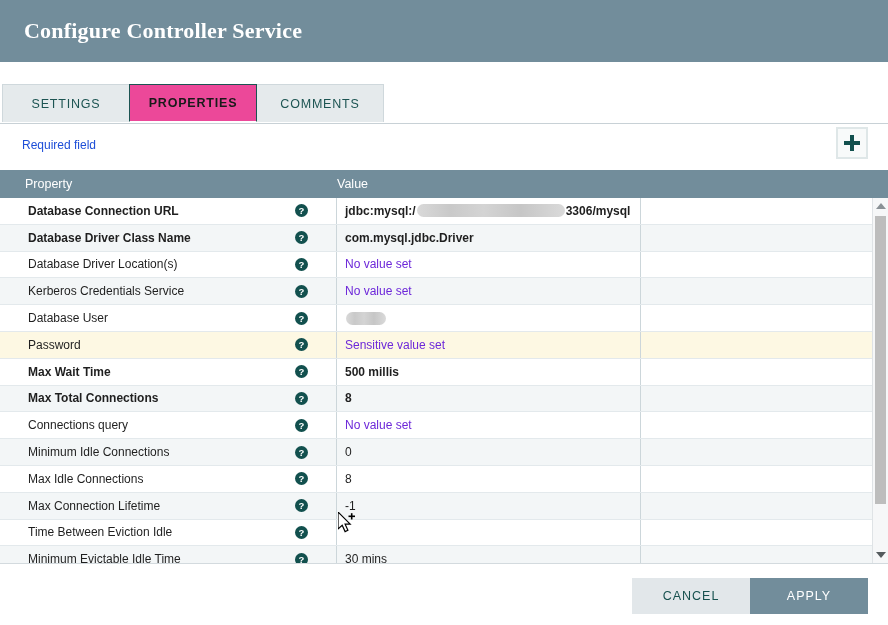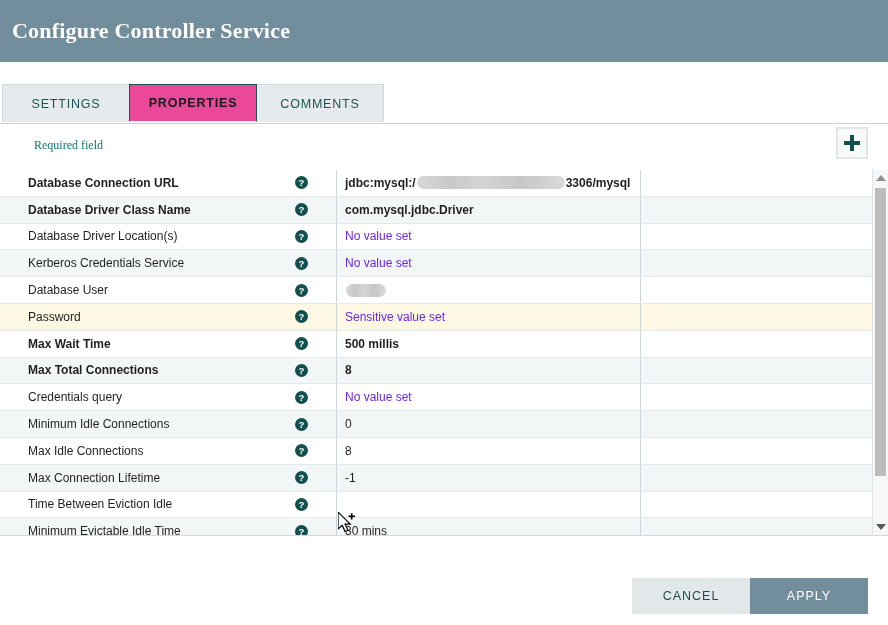--- a/index.html
+++ b/index.html
@@ -16,21 +16,21 @@
     color: #262626;
     position: relative;
   }
 
   
   #dialog-header {
     height: 62px;
     background: #728d9b;
     display: flex;
     align-items: center;
-    padding: 0 12px;
+    padding: 0 24px;
     box-sizing: border-box;
   }
   #dialog-title {
     color: #ffffff;
     font-family: "Liberation Serif", serif;
     font-size: 22px;
     font-weight: bold;
     letter-spacing: 0.2px;
   }
 
@@ -81,25 +81,24 @@
     font-weight: bold;
   }
 
   
   #required-field-bar {
     position: relative;
     height: 46px;
   }
   #required-field-label {
     position: absolute;
-    left: 34px;
+    left: 22px;
     top: 14px;
     font-size: 12px;
-    color: #0f766e;
-    font-family: Liberation Serif, serif;
+    color: #1d4ed8;
   }
   #add-property-button {
     position: absolute;
     right: 20px;
     top: 3px;
     width: 32px;
     height: 32px;
     background: #f8fafa;
     border: 2px solid #dfe7e8;
     box-sizing: border-box;
@@ -324,20 +323,24 @@
 </div>
 
 <div id="required-field-bar">
   <div id="required-field-label">Required field</div>
   <div id="add-property-button">
     <span class="plus-glyph"></span>
   </div>
 </div>
 
 <div id="property-table-wrap">
+  <div id="table-header">
+    <div class="col-property">Property</div>
+    <div class="col-value">Value</div>
+  </div>
 
   <div id="table-body">
     <div id="rows-container">
         <div class="prop-row">
           <div class="cell-property">
             <span class="prop-label req">Database Connection URL</span>
             <span class="help-icon">?</span>
           </div>
           <div class="cell-value">
             <span class="val-text bold">jdbc:mysql:/</span>
@@ -411,21 +414,21 @@
             <span class="prop-label req">Max Total Connections</span>
             <span class="help-icon">?</span>
           </div>
           <div class="cell-value">
             <span class="val-text bold">8</span>
           </div>
           <div class="cell-extra"></div>
         </div>
         <div class="prop-row">
           <div class="cell-property">
-            <span class="prop-label">Credentials query</span>
+            <span class="prop-label">Connections query</span>
             <span class="help-icon">?</span>
           </div>
           <div class="cell-value">
             <span class="val-text muted">No value set</span>
           </div>
           <div class="cell-extra"></div>
         </div>
         <div class="prop-row alt">
           <div class="cell-property">
             <span class="prop-label">Minimum Idle Connections</span>

